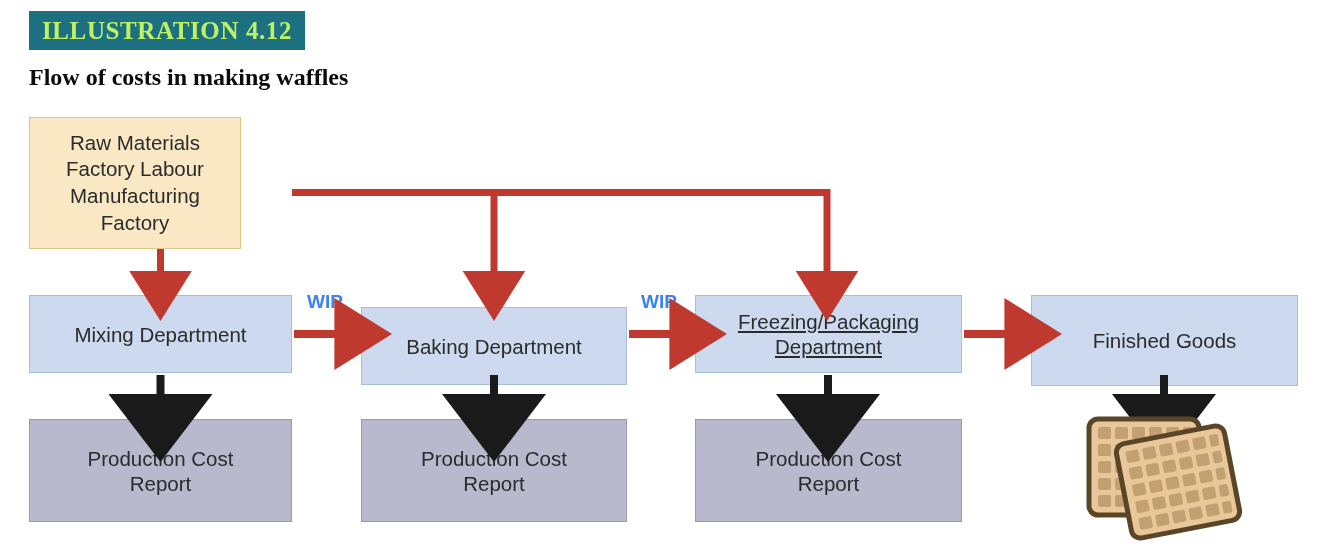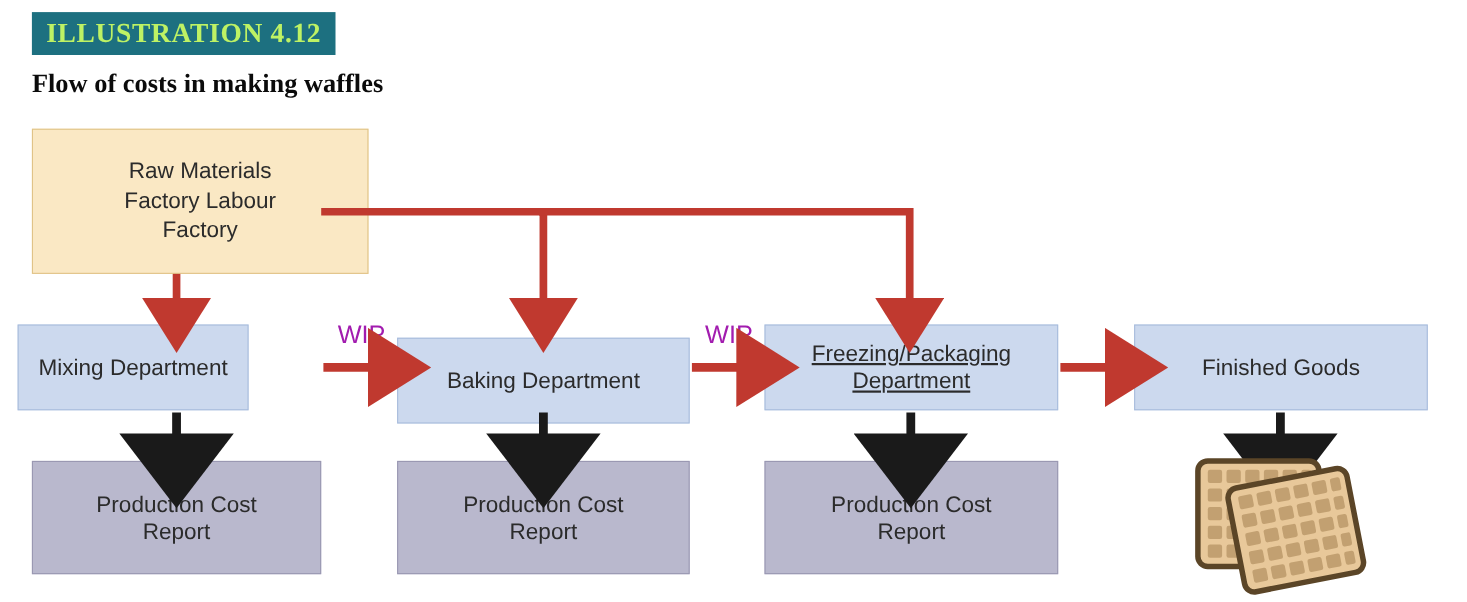--- a/index.html
+++ b/index.html
@@ -75,23 +75,23 @@
     border: 1px solid #a8bcdc;
   }
   .box-report {
     background: #b9b8cd;
     border: 1px solid #9a98b2;
   }
 
   
   .wip-label {
     position: absolute;
-    font-size: 23px;
-    font-weight: 400;
-    color: #a21caf;
+    font-size: 19px;
+    font-weight: 700;
+    color: #3b82f6;
     white-space: nowrap;
   }
 
   
   #wires {
     position: absolute;
     left: 0;
     top: 0;
     width: 1334px;
     height: 547px;
@@ -101,44 +101,45 @@
 </head>
 <body>
 
 <div id="canvas">
 
   <div class="banner">
     <div class="banner-text">ILLUSTRATION 4.12</div>
   </div>
   <div class="subtitle">Flow of costs in making waffles</div>
 
-  <div class="box box-source" style="left:29px; top:117px; width:306px; height:132px;align-items:center;">
+  <div class="box box-source" style="left:29px; top:117px; width:212px; height:132px;align-items:center;">
     <div>
       <span>Raw Materials</span>
       <span>Factory Labour</span>
+      <span>Manufacturing</span>
       <span>Factory</span>
     </div>
   </div>
 
-  <div class="box box-dept" style="left:16px; top:295px; width:210px; height:78px;">
+  <div class="box box-dept" style="left:29px; top:295px; width:263px; height:78px;">
     <span>Mixing Department</span>
   </div>
 
   <div class="box box-dept" style="left:361px; top:307px; width:266px; height:78px;">
     <span>Baking Department</span>
   </div>
 
   <div class="box box-dept" style="left:695px; top:295px; width:267px; height:78px;text-decoration:underline;">
     <div>
       <span>Freezing/Packaging</span>
       <span>Department</span>
     </div>
   </div>
 
-  <div class="box box-dept" style="left:1031px; top:295px; width:267px; height:78px;">
+  <div class="box box-dept" style="left:1031px; top:295px; width:267px; height:91px;">
     <span>Finished Goods</span>
   </div>
 
   <div class="box box-report" style="left:29px; top:419px; width:263px; height:103px;">
     <div>
       <span>Production Cost</span>
       <span>Report</span>
     </div>
   </div>
 

